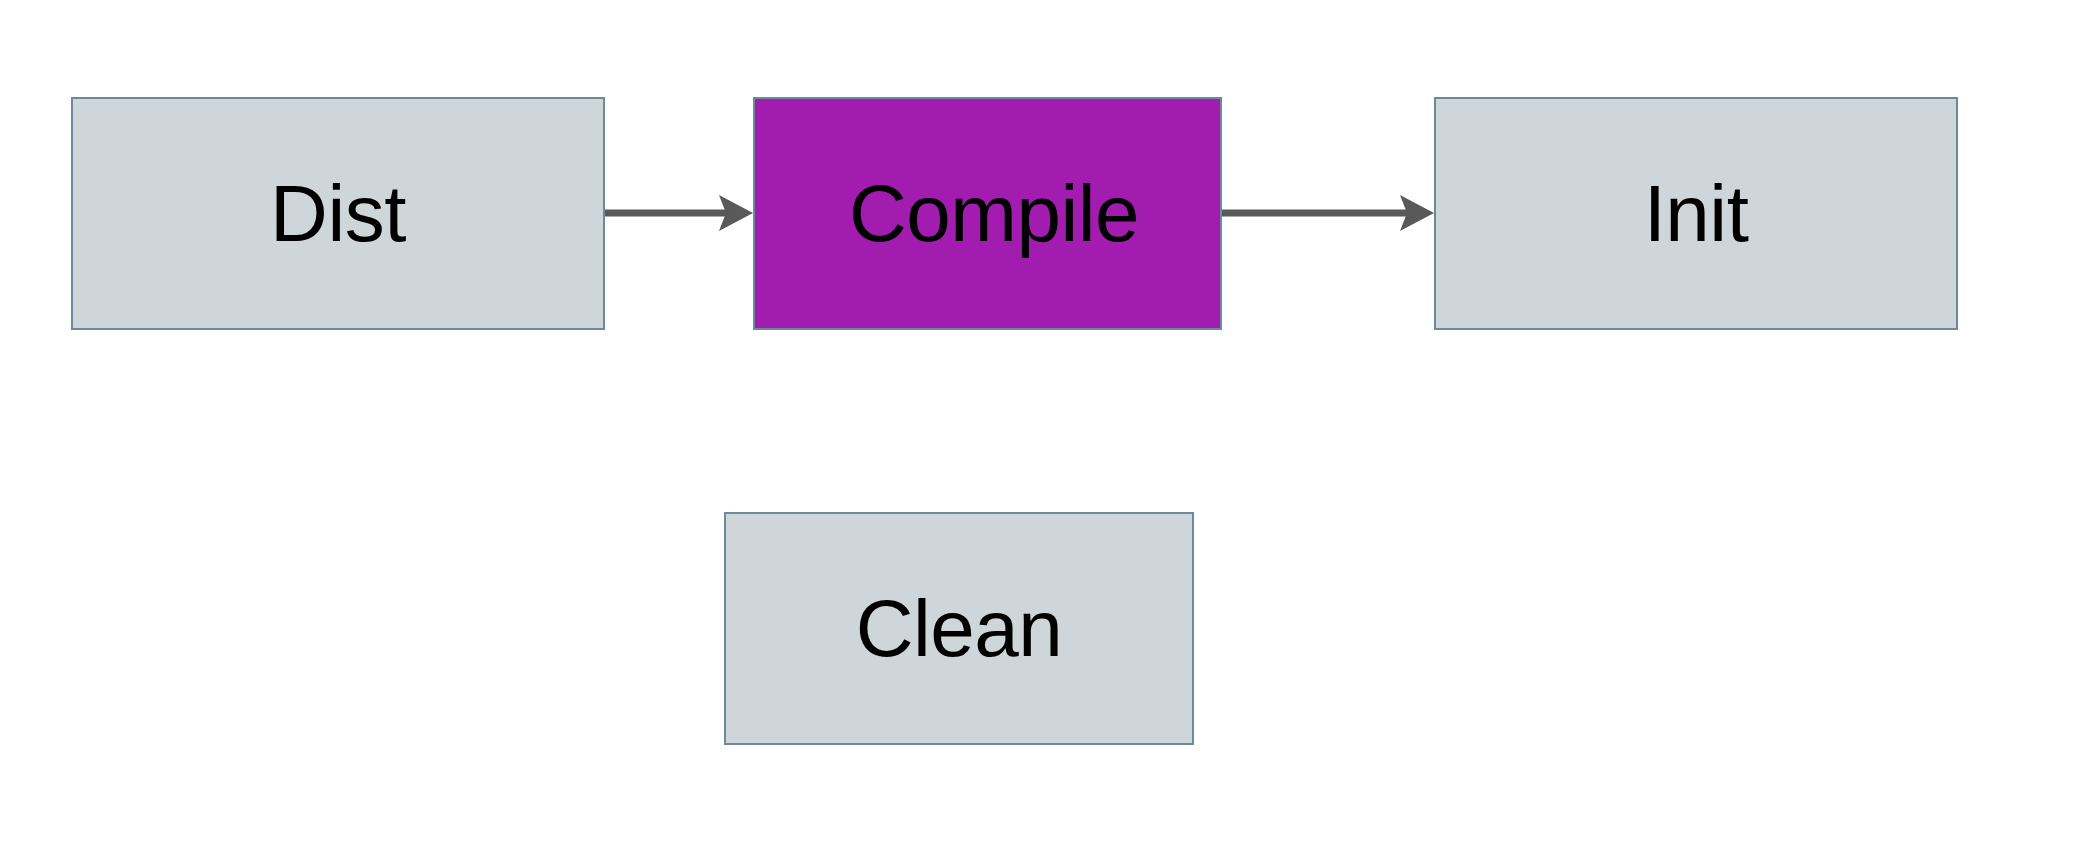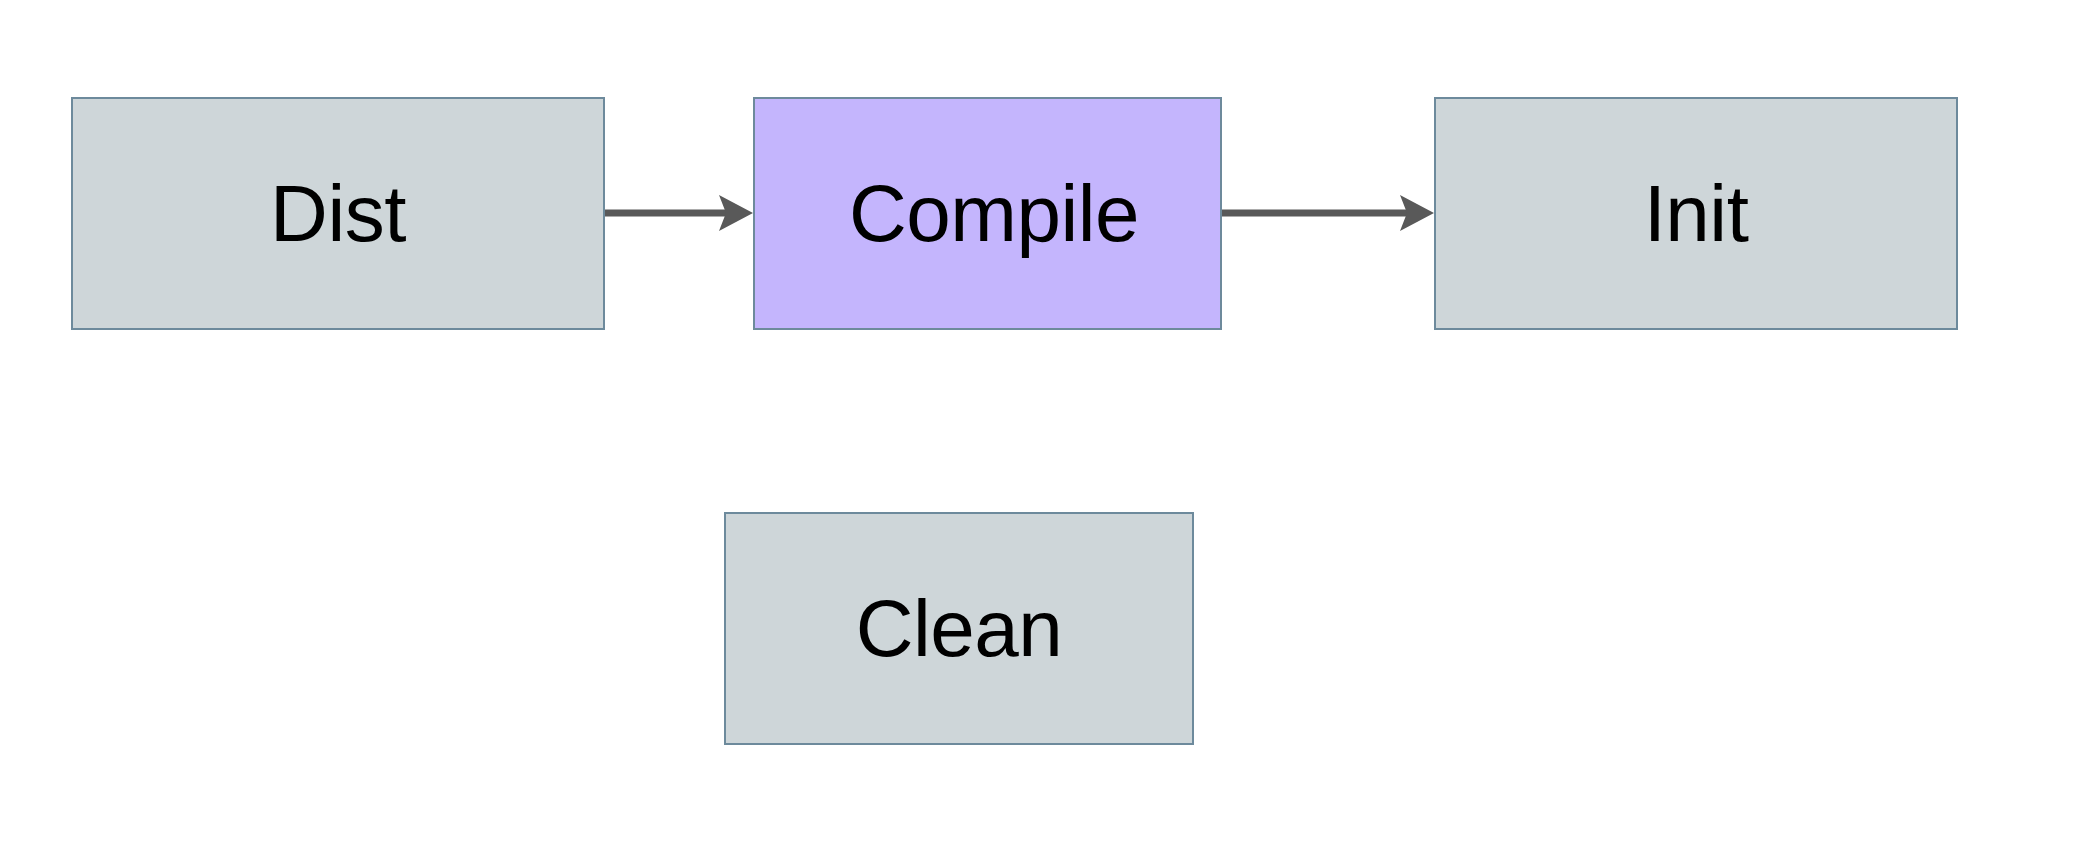--- a/index.html
+++ b/index.html
@@ -45,21 +45,21 @@
 </style>
 </head>
 <body>
 
 <div id="canvas" style="background: rgb(255, 255, 255);">
 
   <div class="node" id="node-dist" style="left: 71px; top: 97px; width: 534px; height: 233px; background: rgb(206, 214, 217); border-color: rgb(109, 138, 156);">
     <span class="node-label" style="color: rgb(0, 0, 0);">Dist</span>
   </div>
 
-  <div class="node" id="node-compile" style="left: 753px; top: 97px; width: 469px; height: 233px; background: #c4b5fd; border-color: rgb(109, 138, 156); padding-left: 13px;">
+  <div class="node" id="node-compile" style="left: 753px; top: 97px; width: 469px; height: 233px; background: #a21caf; border-color: rgb(109, 138, 156); padding-left: 13px;">
     <span class="node-label" style="color: rgb(0, 0, 0);">Compile</span>
   </div>
 
   <div class="node" id="node-init" style="left: 1434px; top: 97px; width: 524px; height: 233px; background: rgb(206, 214, 217); border-color: rgb(109, 138, 156);">
     <span class="node-label" style="color: rgb(0, 0, 0);">Init</span>
   </div>
 
   <div class="node" id="node-clean" style="left: 724px; top: 512px; width: 470px; height: 233px; background: rgb(206, 214, 217); border-color: rgb(109, 138, 156);">
     <span class="node-label" style="color: rgb(0, 0, 0);">Clean</span>
   </div>

